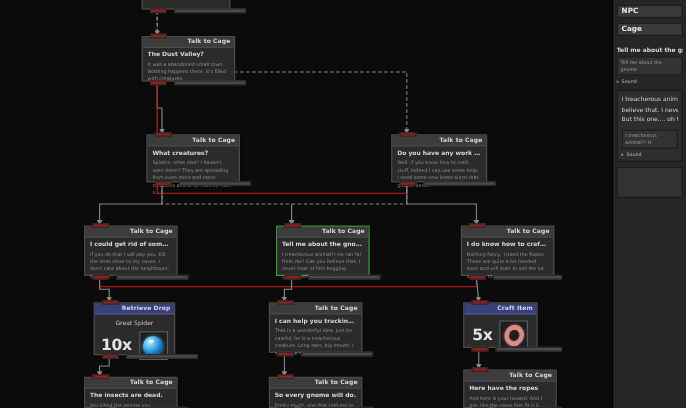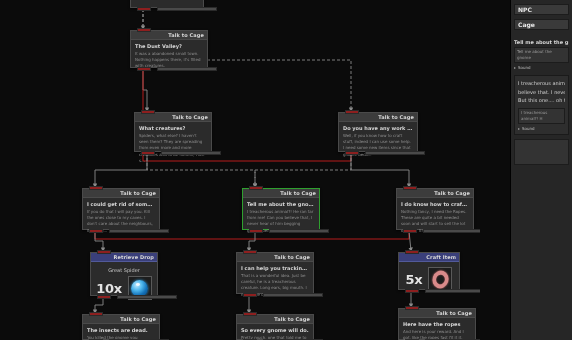--- a/index.html
+++ b/index.html
@@ -7,21 +7,21 @@
   html, body {
     width: 572px; height: 340px;
     background: #0a0a0a;
     font-family: "DejaVu Sans", sans-serif;
     overflow: hidden;
   }
   #root { position: relative; width: 572px; height: 340px; background: #0b0b0b; }
 
   
   #canvas {
-    position: absolute; left: 12px; top: 0;
+    position: absolute; left: 0; top: 0;
     width: 468px; height: 340px;
     background: #0b0b0b;
     overflow: hidden;
   }
   #edges { position: absolute; left: 0; top: 0; width: 510px; height: 340px; pointer-events: none; }
 
   
   .node {
     position: absolute;
     background: #2b2b2b;

